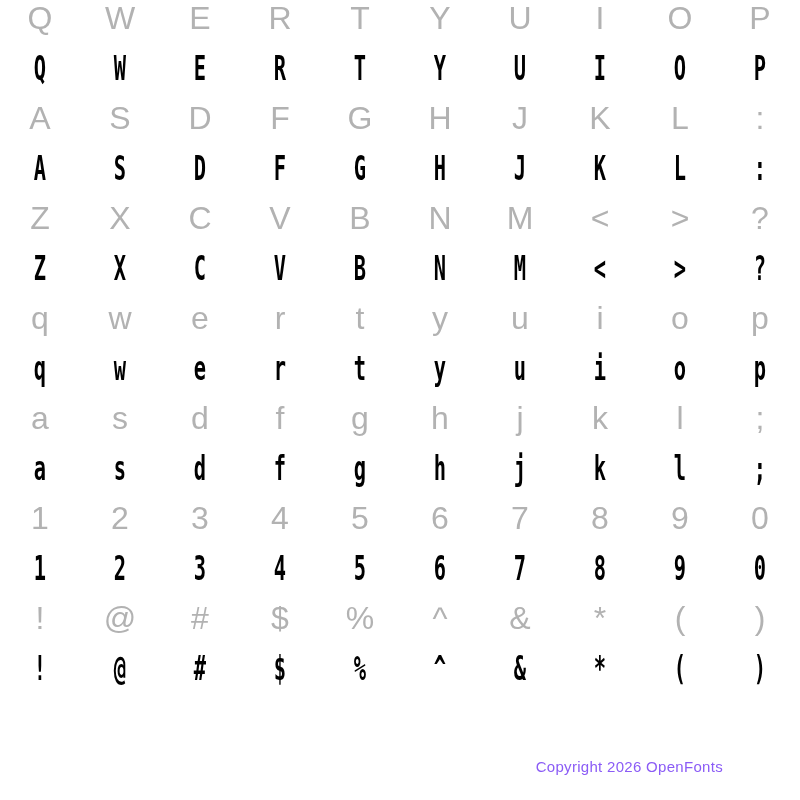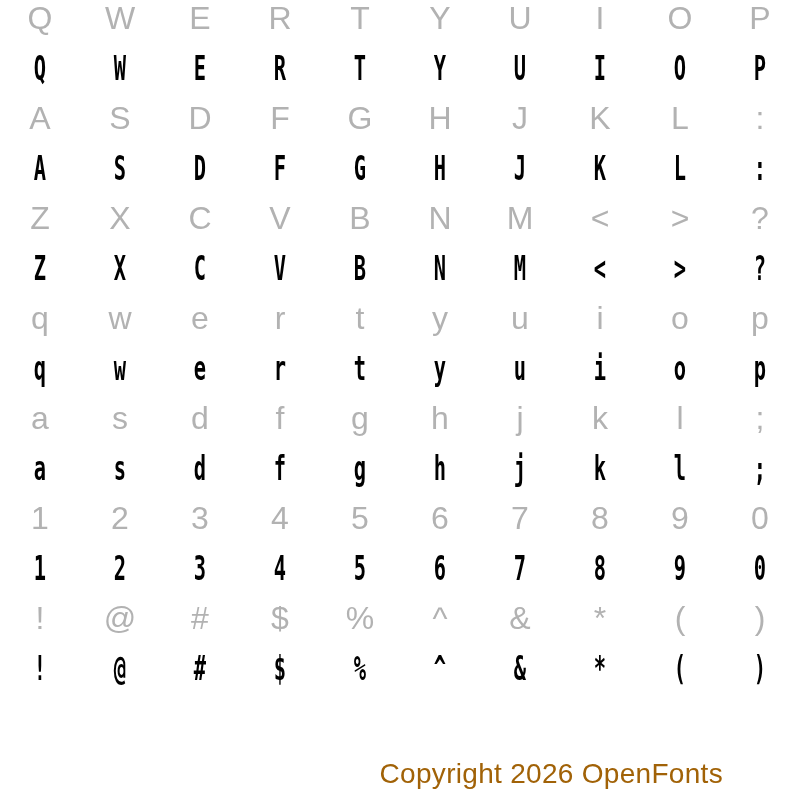--- a/index.html
+++ b/index.html
@@ -44,23 +44,23 @@
     font-size: 34px;
     font-weight: 700;
     color: #000000;
     transform: scaleX(0.6);
   }
   .copyright {
     position: absolute;
     top: 758px;
     right: 77px;
     font-family: "Liberation Sans", sans-serif;
-    font-size: 28px;
+    font-size: 15px;
     font-weight: 400;
-    color: #a16207;
+    color: #8b5cf6;
     letter-spacing: 0.3px;
   }
 </style>
 </head>
 <body>
 
 <main class="sheet">
     <div class="row reference">
       <span class="cell">Q</span>
       <span class="cell">W</span>

